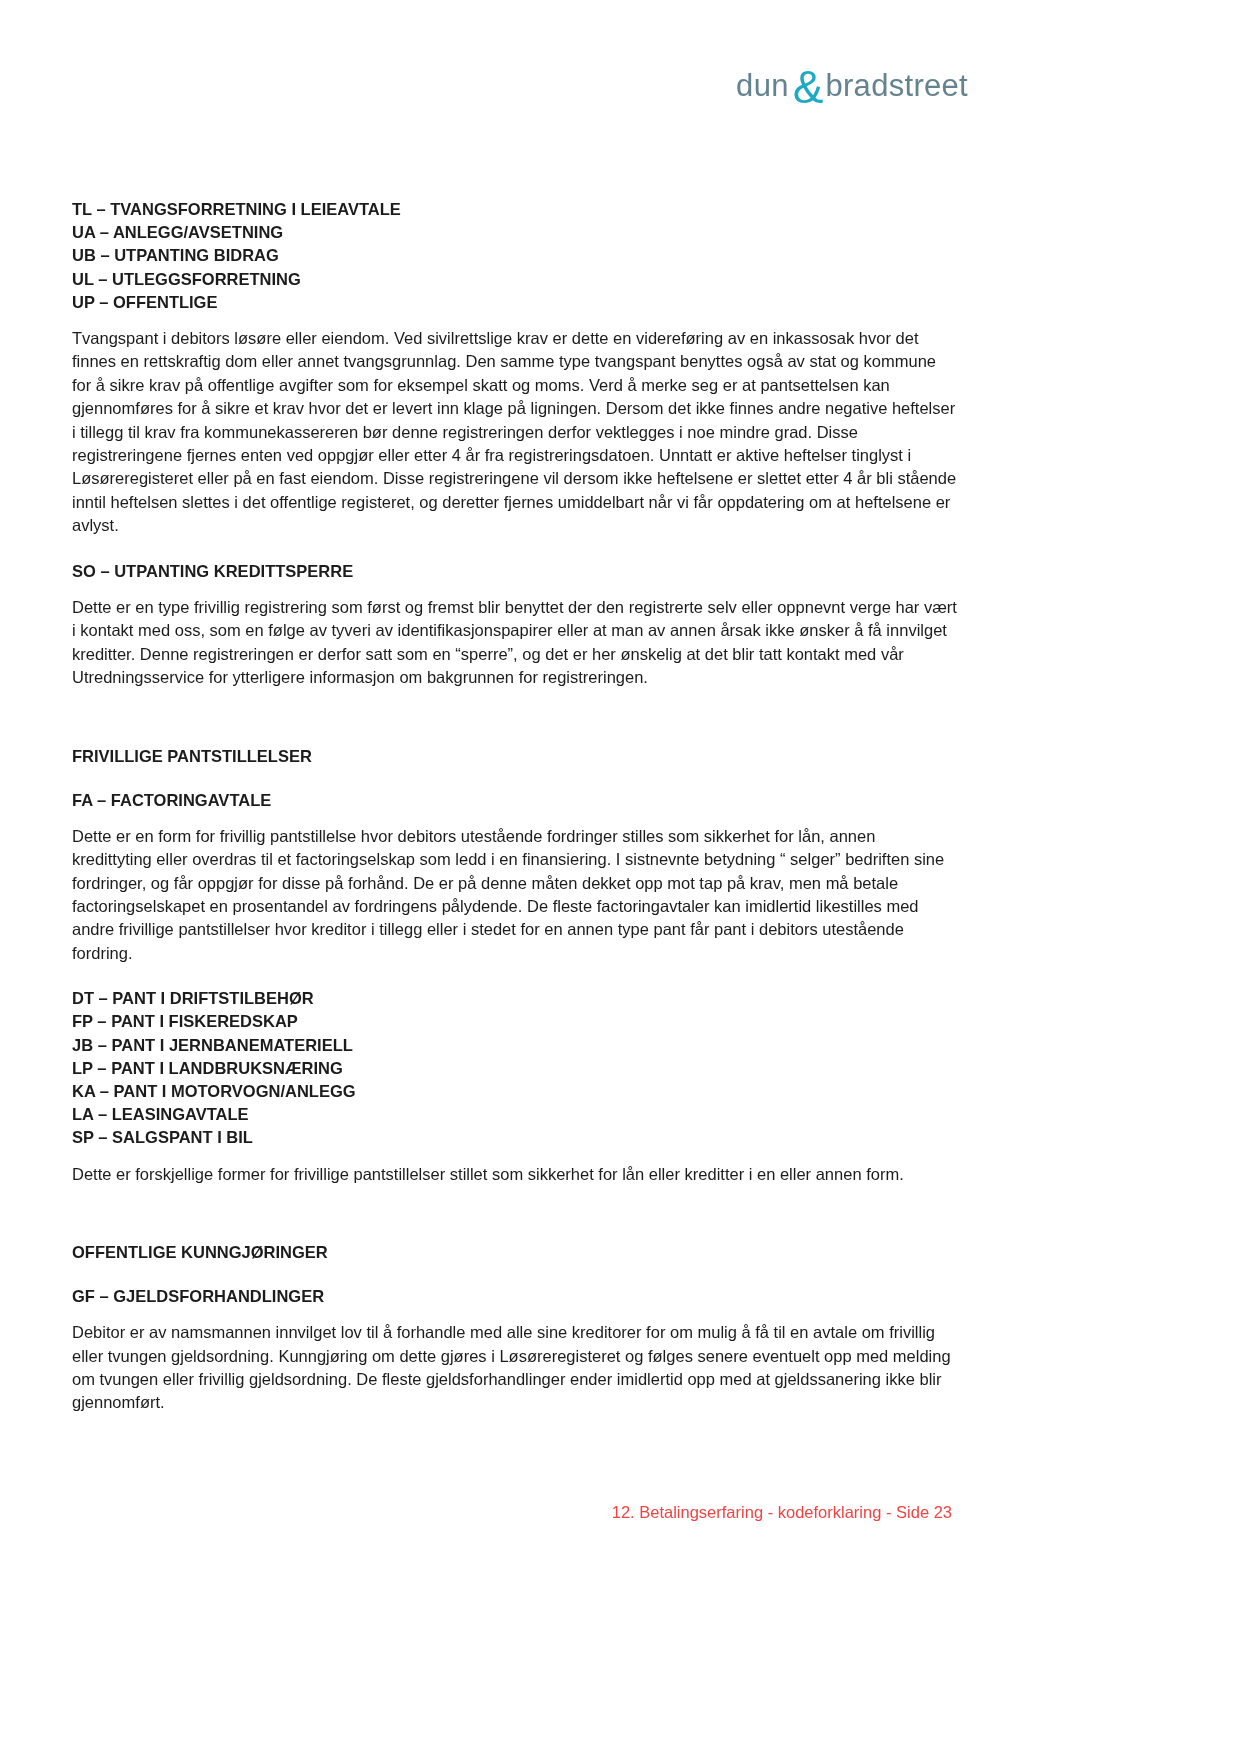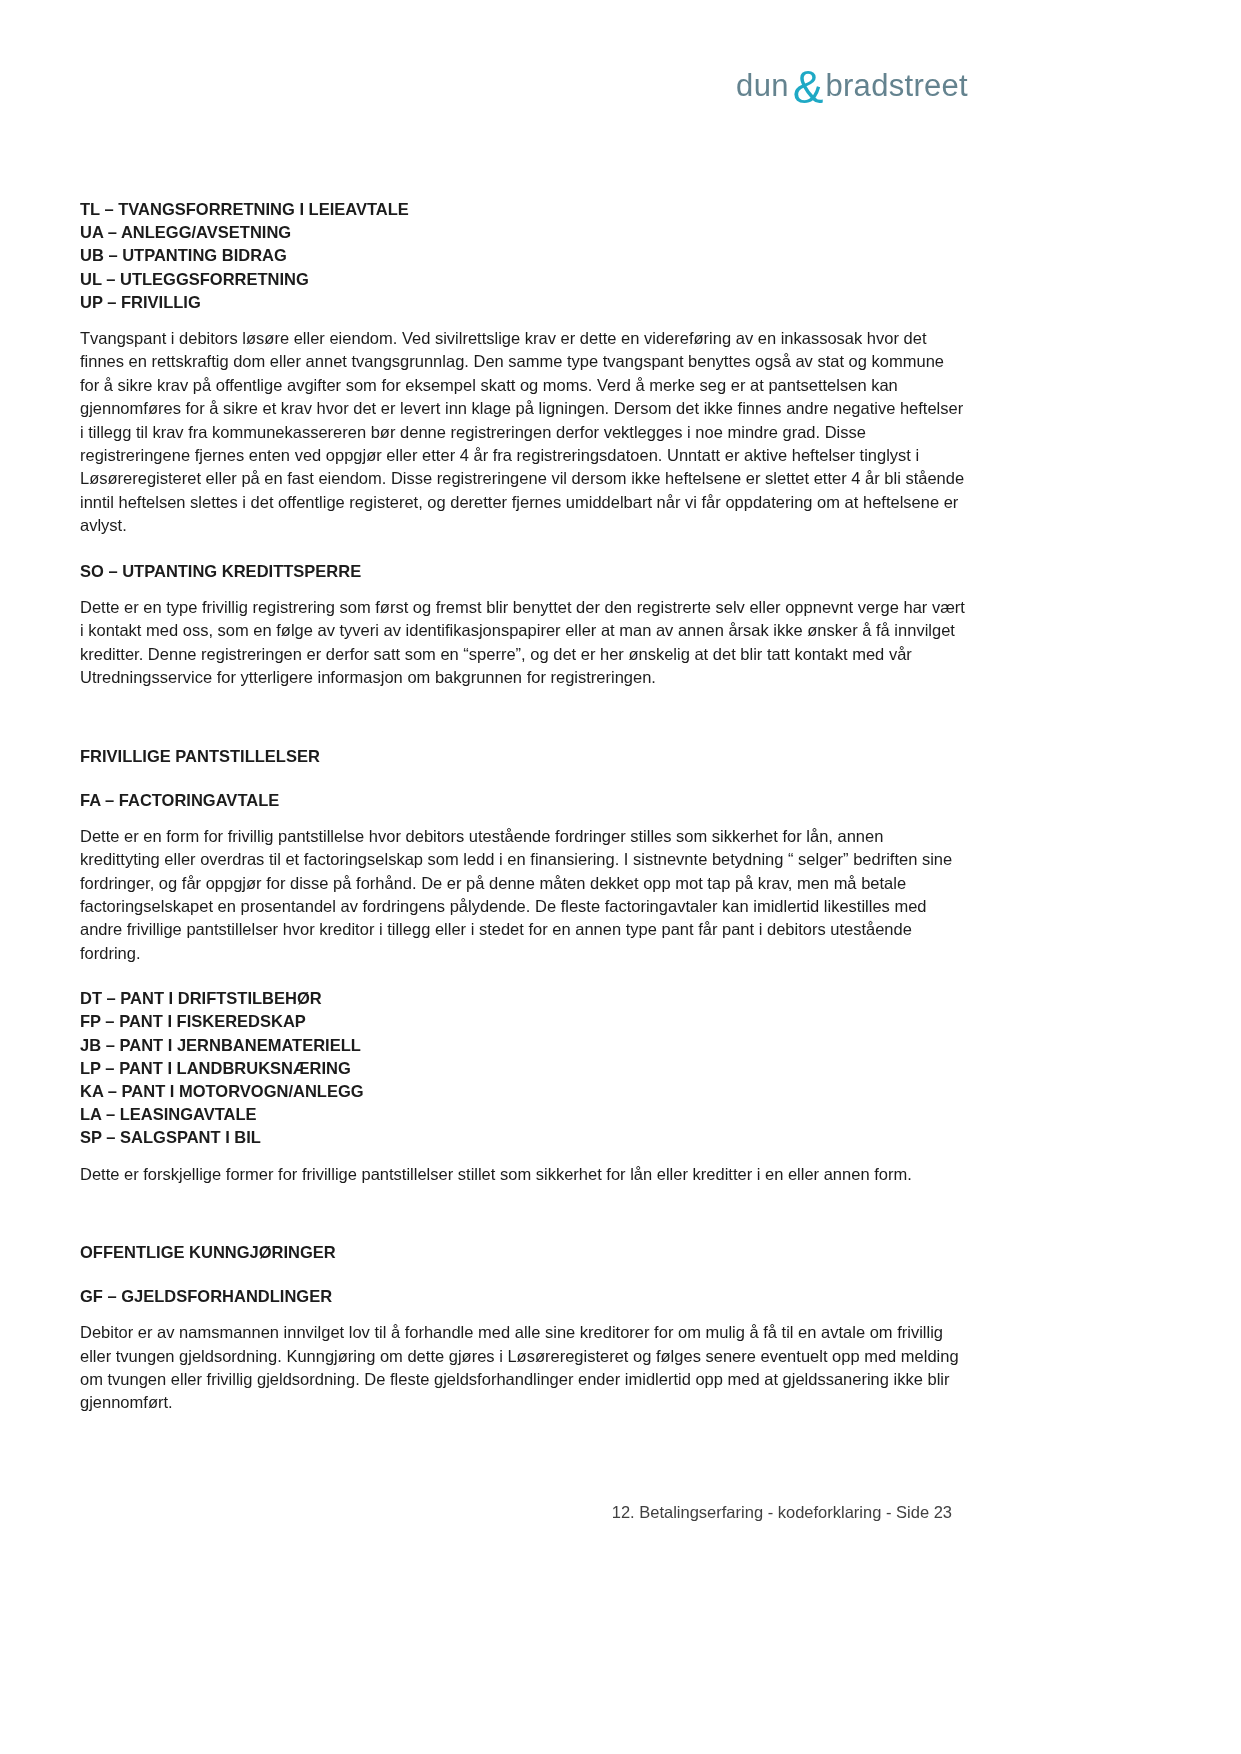--- a/index.html
+++ b/index.html
@@ -33,21 +33,21 @@
     display: inline-block;
     font-size: 46px;
     font-weight: 400;
     color: var(--logo-amp-color, #1FA9C5);
     margin: 0 2px 0 4px;
     vertical-align: -7px;
   }
   .content {
     position: absolute;
     top: 198px;
-    left: 80px;
+    left: 72px;
     width: 886px;
   }
   .code-list {
     font-weight: bold;
     font-size: 16.5px;
     line-height: 23.2px;
   }
   .code-line { white-space: nowrap; }
   .para {
     font-size: 16.5px;
@@ -64,39 +64,39 @@
     margin-bottom: 21px;
   }
   .section-title + .code-list { margin-top: 0; }
   .footer {
     position: absolute;
     left: 66px;
     top: 1503px;
     width: 886px;
     text-align: right;
     font-size: 16.5px;
-    color: #404040;
+    color: #ef4444;
   }
 </style>
 </head>
 <body>
 
 <div class="page">
 
   <header class="logo" style="--logo-word-color: #64838F; --logo-amp-color: #1FA9C5;">
     <span class="logo-word">dun</span><span class="logo-amp">&amp;</span><span class="logo-word">bradstreet</span>
   </header>
 
   <main class="content">
       <div class="code-list">
         <div class="code-line">TL – TVANGSFORRETNING I LEIEAVTALE</div>
         <div class="code-line">UA – ANLEGG/AVSETNING</div>
         <div class="code-line">UB – UTPANTING BIDRAG</div>
         <div class="code-line">UL – UTLEGGSFORRETNING</div>
-        <div class="code-line">UP – FRIVILLIG</div>
+        <div class="code-line">UP – OFFENTLIGE</div>
       </div>
       <p class="para">Tvangspant i debitors løsøre eller eiendom. Ved sivilrettslige krav er dette en videreføring av en inkassosak hvor det finnes en rettskraftig dom eller annet tvangsgrunnlag. Den samme type tvangspant benyttes også av stat og kommune for å sikre krav på offentlige avgifter som for eksempel skatt og moms. Verd å merke seg er at pantsettelsen kan gjennomføres for å sikre et krav hvor det er levert inn klage på ligningen. Dersom det ikke finnes andre negative heftelser i tillegg til krav fra kommunekassereren bør denne registreringen derfor vektlegges i noe mindre grad. Disse registreringene fjernes enten ved oppgjør eller etter 4 år fra registreringsdatoen. Unntatt er aktive heftelser tinglyst i Løsøreregisteret eller på en fast eiendom. Disse registreringene vil dersom ikke heftelsene er slettet etter 4 år bli stående inntil heftelsen slettes i det offentlige registeret, og deretter fjernes umiddelbart når vi får oppdatering om at heftelsene er avlyst.</p>
       <div class="code-list">
         <div class="code-line">SO – UTPANTING KREDITTSPERRE</div>
       </div>
       <p class="para">Dette er en type frivillig registrering som først og fremst blir benyttet der den registrerte selv eller oppnevnt verge har vært i kontakt med oss, som en følge av tyveri av identifikasjonspapirer eller at man av annen årsak ikke ønsker å få innvilget kreditter. Denne registreringen er derfor satt som en “sperre”, og det er her ønskelig at det blir tatt kontakt med vår Utredningsservice for ytterligere informasjon om bakgrunnen for registreringen.</p>
       <div class="section-title">FRIVILLIGE PANTSTILLELSER</div>
       <div class="code-list">
         <div class="code-line">FA – FACTORINGAVTALE</div>
       </div>

